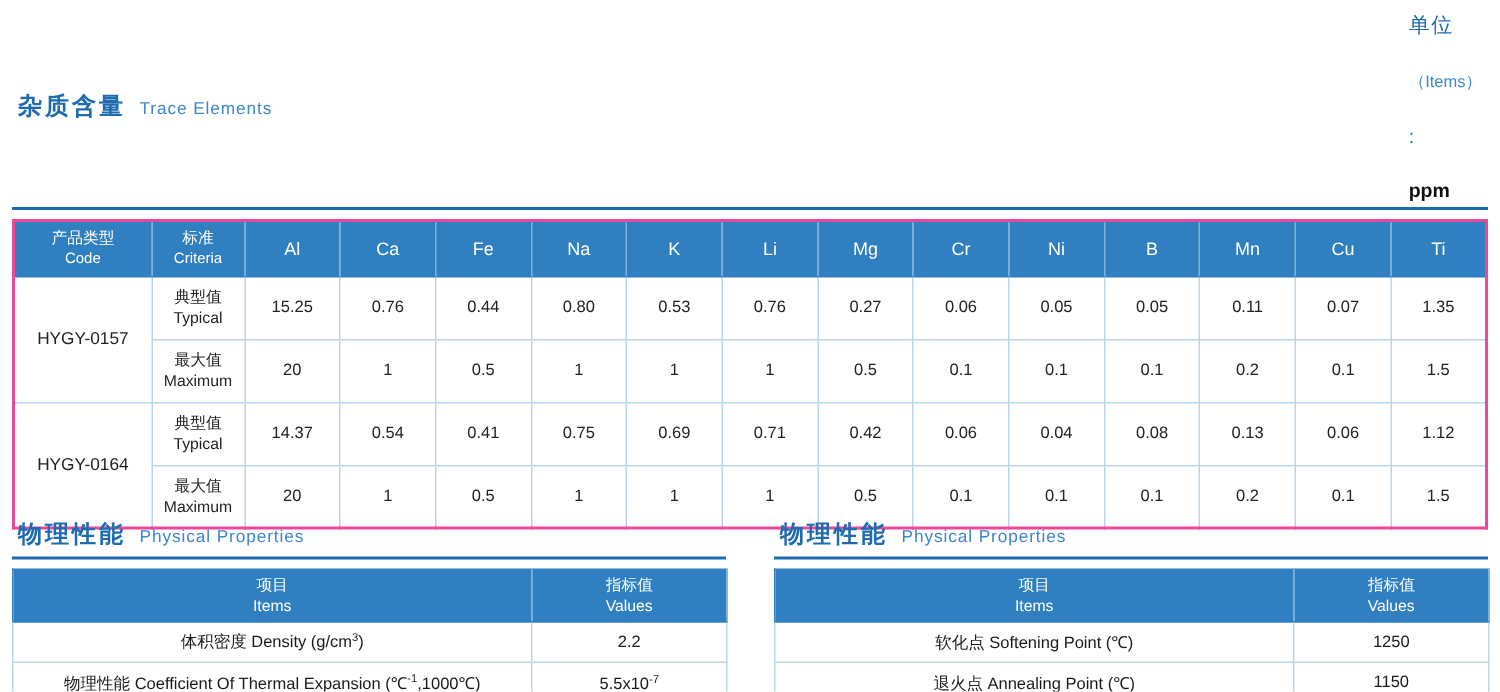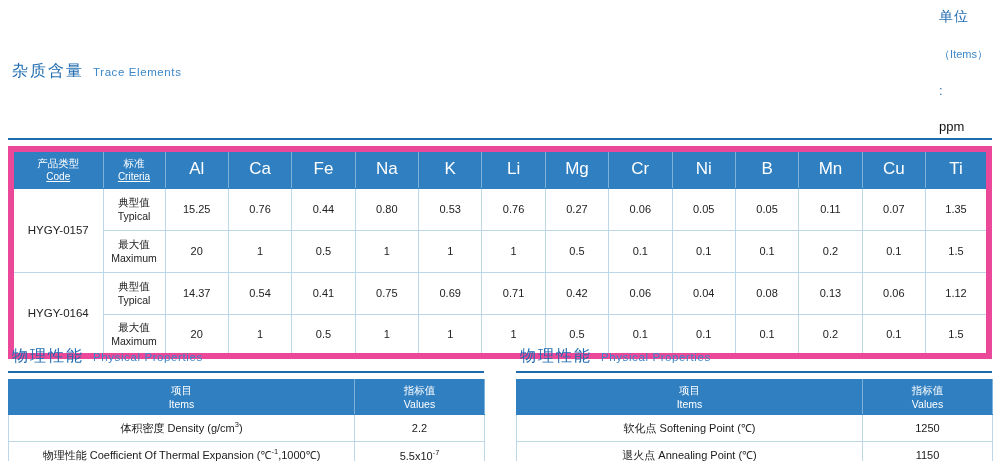--- a/index.html
+++ b/index.html
@@ -40,21 +40,21 @@
   }
   .trace-title-left {
     display: flex;
     align-items: baseline;
     gap: 9px;
   }
   .title-cn {
     color: #1f6bb0;
     font-size: 16px;
     letter-spacing: 2px;
-    font-weight: normal;
+    font-weight: bold;
     text-align: center;
   }
   .title-en {
     color: #3b87c9;
     font-size: 11.5px;
     letter-spacing: 0.6px;
   }
   .trace-title-right {
     display: flex;
     align-items: flex-start;
@@ -70,49 +70,49 @@
     color: #3b87c9;
     font-size: 11px;
   }
   .unit-colon {
     color: #1f6bb0;
     font-size: 13px;
   }
   .unit-value {
     color: #111;
     font-size: 13px;
-    font-weight: normal;
+    font-weight: bold;
   }
 
   table {
     border-collapse: collapse;
     width: 100%;
     table-layout: fixed;
   }
 
   .trace-table {
     margin-top: 6px;
-    border: 6px solid #ec4899;
+    border: 2px solid #ec4899;
   }
   .trace-table th {
     background: #2f7fc1;
     color: #ffffff;
     font-weight: normal;
     font-size: 10.5px;
     line-height: 1.35;
     border: 1px solid #2f7fc1;
     border-right-color: #7fb0d8;
     padding: 4px 2px;
     text-align: center;
     height: 30px;
     box-sizing: border-box;
   }
   .trace-table th .cn { display: block; font-size: 10.5px; }
-  .trace-table th .en { display: block; font-size: 10px; text-decoration: underline; }
-  .trace-table th.single { vertical-align: middle; font-size: 17px; }
+  .trace-table th .en { display: block; font-size: 10px; }
+  .trace-table th.single { vertical-align: middle; font-size: 12px; }
   .trace-table td {
     border: 1px solid #bcd6ea;
     text-align: center;
     font-size: 11px;
     padding: 4px 2px;
     height: 42px;
     box-sizing: border-box;
     color: #222;
   }
   .trace-table td.code {

